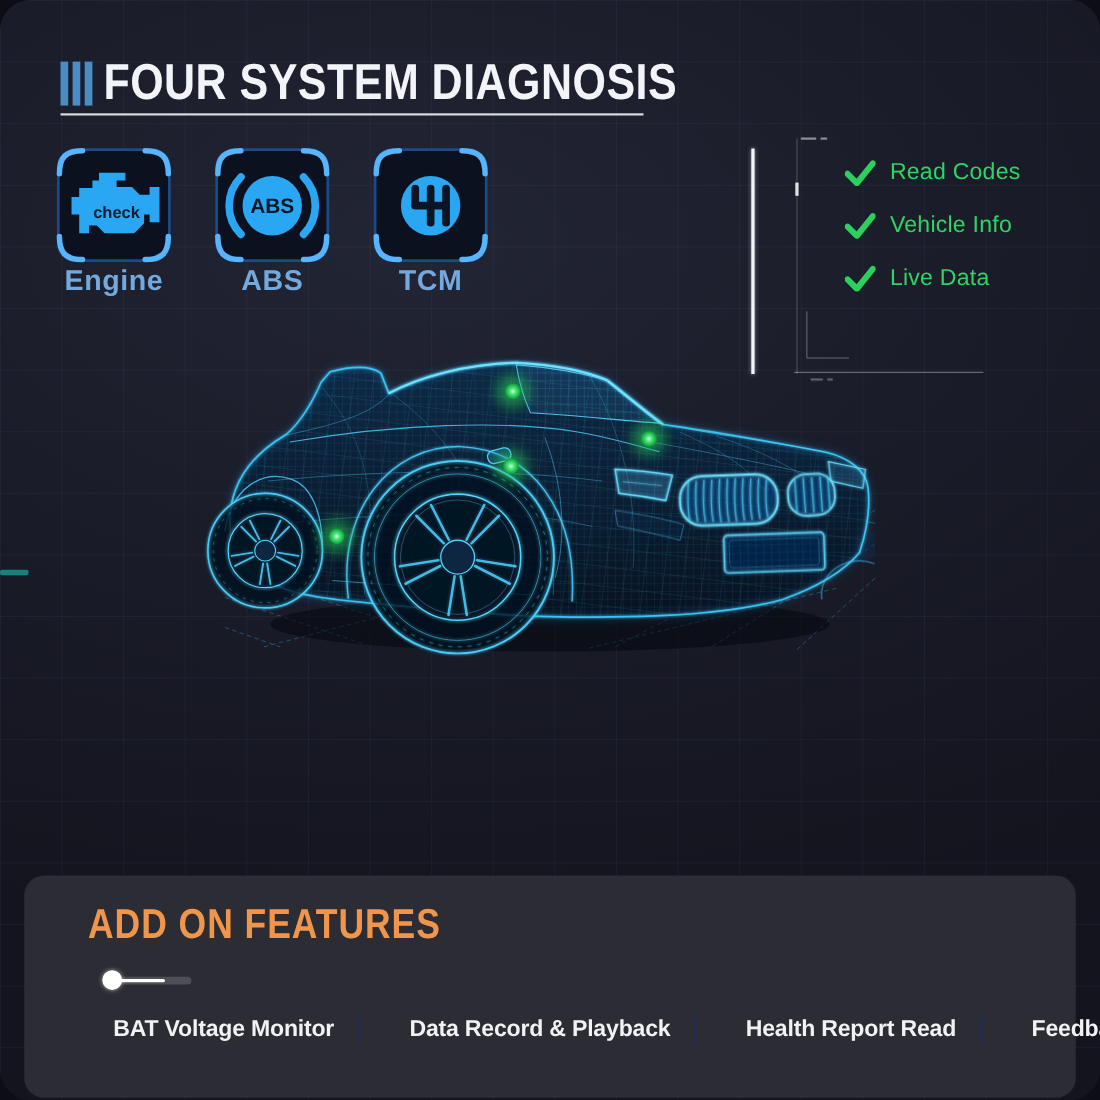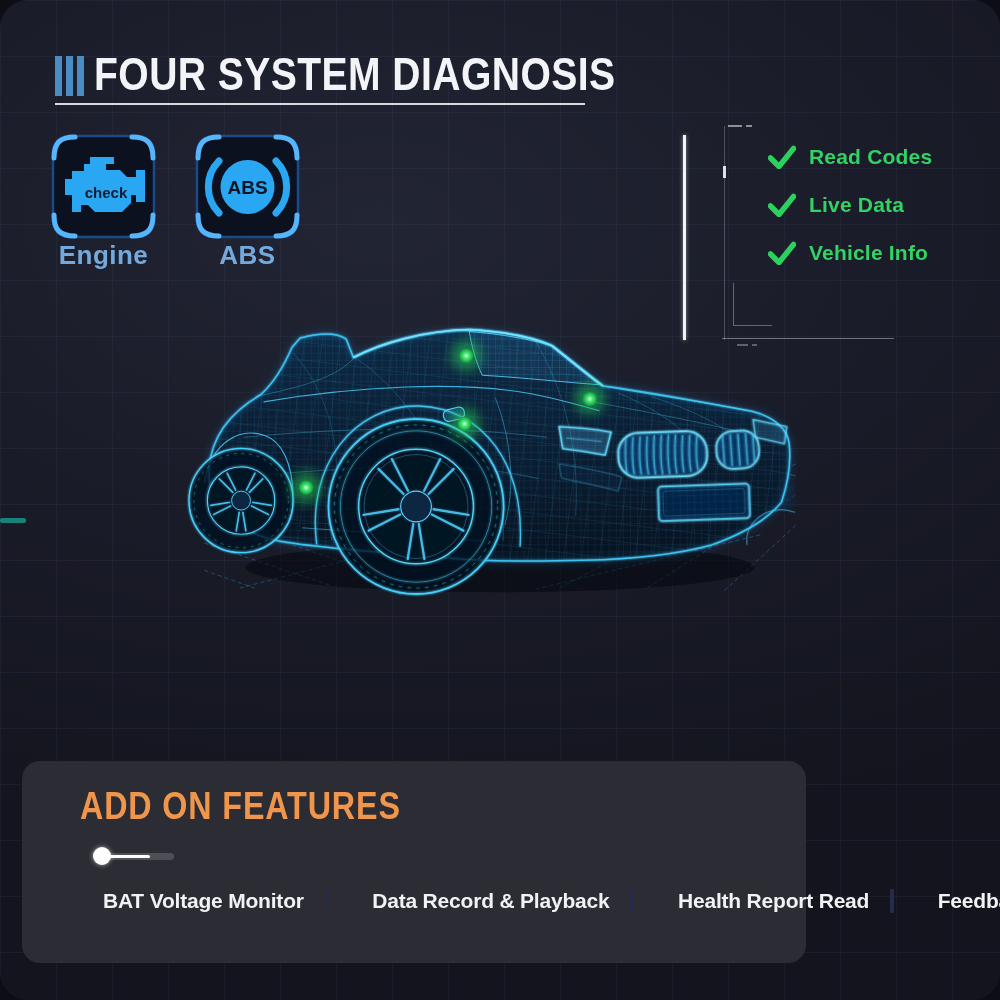--- a/index.html
+++ b/index.html
@@ -17,37 +17,37 @@
   .title{font-size:46px;font-weight:900;color:#f3f4f7;letter-spacing:0.5px;
     transform:scaleX(.85);transform-origin:left top;white-space:nowrap;line-height:1.05;}
   .hdr-underline{position:absolute;left:55px;top:103px;width:530px;height:2px;background:#e9eaef;opacity:.92;z-index:2;}
   
   .systems{position:absolute;left:50px;top:133px;display:flex;gap:37px;z-index:2;}
   .sys-card{width:107px;display:flex;flex-direction:column;align-items:center;}
   .sys-label{font-size:26px;font-weight:bold;color:#74a9de;letter-spacing:.5px;}
   
   .funcs{position:absolute;left:768px;top:143px;z-index:2;list-style:none;margin:0;padding:0;}
   .funcs li{display:flex;align-items:center;gap:13px;height:28px;margin-bottom:20px;}
-  .func-label{font-size:21px;font-weight:bold;color:#32d264;letter-spacing:.2px;white-space:nowrap;}
+  .func-label{font-size:21px;font-weight:normal;color:#32d264;letter-spacing:.2px;white-space:nowrap;}
   
   .hud{position:absolute;z-index:3;}
   .hud-divider{left:683px;top:135px;width:2.5px;height:205px;background:#f2f4f8;box-shadow:0 0 4px rgba(255,255,255,.5);}
   .hud-thinline{left:724px;top:126px;width:1px;height:214px;background:rgba(255,255,255,.22);}
   .hud-seg{left:723px;top:166px;width:2.5px;height:12px;background:rgba(255,255,255,.85);}
   .hud-dash-a{left:728px;top:125px;width:14px;height:2px;background:rgba(255,255,255,.5);}
   .hud-dash-b{left:746px;top:125px;width:6px;height:2px;background:rgba(255,255,255,.5);}
   .hud-bracket{left:733px;top:283px;width:38px;height:42px;border-left:1px solid rgba(255,255,255,.32);border-bottom:1px solid rgba(255,255,255,.32);}
   .hud-baseline{left:722px;top:338px;width:172px;height:1px;background:rgba(255,255,255,.38);}
   .hud-tick-a{left:737px;top:344px;width:11px;height:2px;background:rgba(255,255,255,.3);}
   .hud-tick-b{left:752px;top:344px;width:5px;height:2px;background:rgba(255,255,255,.3);}
   .edge-teal{left:0;top:518px;width:26px;height:5px;background:#17d9c2;opacity:.55;border-radius:2px;}
   
   .car{position:absolute;left:0;top:325px;z-index:1;}
   
-  .panel{position:absolute;left:22px;top:761px;width:784px;height:202px;background:#2b2c34;border-radius:18px;z-index:4;}
+  .panel{position:absolute;left:22px;top:796px;width:956px;height:202px;background:#2b2c34;border-radius:18px;z-index:4;}
   .addon-title{position:absolute;left:58px;top:24px;font-size:38px;font-weight:900;color:#f0964c;letter-spacing:1px;
     transform:scaleX(.85);transform-origin:left top;white-space:nowrap;}
   .slider{position:absolute;left:71px;top:86px;width:90px;height:18px;}
   .slider-track{position:absolute;left:9px;top:6px;width:72px;height:7px;border-radius:4px;background:#4e4e57;}
   .slider-fill{position:absolute;left:9px;top:8px;width:48px;height:3px;border-radius:2px;background:#fdfdfd;}
   .slider-knob{position:absolute;left:0;top:0;width:18px;height:18px;border-radius:50%;background:#ffffff;box-shadow:0 0 5px rgba(255,255,255,.6);}
   .features{position:absolute;left:58px;top:128px;display:flex;align-items:center;}
   .feature{font-size:21px;font-weight:bold;color:#f1f2f4;letter-spacing:-.2px;white-space:nowrap;margin-left:23px;}
   .feat-sep{width:3.5px;height:24px;background:#252b4a;margin:0 21px;border-radius:1px;}
 </style>
@@ -96,20 +96,39 @@
         </g>
         <circle cx="53.5" cy="54" r="27" fill="#2aa7f2"></circle>
         <path d="M25,28 A37,37 0 0 0 25,80" stroke="#2aa7f2" stroke-width="7" fill="none" stroke-linecap="round"></path>
         <path d="M82,28 A37,37 0 0 1 82,80" stroke="#2aa7f2" stroke-width="7" fill="none" stroke-linecap="round"></path>
         <text x="53.5" y="61" text-anchor="middle" font-size="19" font-weight="900" fill="#0c1526" font-family="Liberation Sans, sans-serif">ABS</text>
       </svg>
       <div class="sys-label">ABS</div>
     </div>
 
 
+    <div class="sys-card">
+      <svg width="107" height="107" viewBox="0 0 107 107">
+        <rect x="3" y="3" width="101" height="101" rx="16" fill="#0c1120" stroke="#1c4a86" stroke-width="2.5"></rect>
+        <g stroke="#58b5fc" stroke-width="5" fill="none" stroke-linecap="round">
+          <path d="M4,25 C4,10 10,4 25,4"></path>
+            <path d="M82,4 C97,4 103,10 103,25"></path>
+          <path d="M103,82 C103,97 97,103 82,103"></path>
+            <path d="M25,103 C10,103 4,97 4,82"></path>
+        </g>
+        <circle cx="53.5" cy="54" r="27" fill="#2aa7f2"></circle>
+        <g fill="#0c1526">
+          <rect x="36" y="50.5" width="35" height="7" rx="3.5"></rect>
+          <rect x="36" y="35" width="7" height="22" rx="3.5"></rect>
+          <rect x="50" y="35" width="7" height="38" rx="3.5"></rect>
+          <rect x="64" y="35" width="7" height="38" rx="3.5"></rect>
+        </g>
+      </svg>
+      <div class="sys-label">TCM</div>
+    </div>
   </div>
 
   <div class="hud hud-divider"></div>
   <div class="hud hud-thinline"></div>
   <div class="hud hud-seg"></div>
   <div class="hud hud-dash-a"></div>
   <div class="hud hud-dash-b"></div>
   <div class="hud hud-bracket"></div>
   <div class="hud hud-baseline"></div>
   <div class="hud hud-tick-a"></div>
@@ -120,27 +139,27 @@
     <li>
       <svg width="28" height="24" viewBox="0 0 28 24">
           <path d="M2.5,13 L11,21.5 L25.5,3.5" stroke="#2bd05e" stroke-width="5.5" fill="none" stroke-linecap="round" stroke-linejoin="round"></path>
         </svg>
       <span class="func-label">Read Codes</span>
     </li>
     <li>
       <svg width="28" height="24" viewBox="0 0 28 24">
           <path d="M2.5,13 L11,21.5 L25.5,3.5" stroke="#2bd05e" stroke-width="5.5" fill="none" stroke-linecap="round" stroke-linejoin="round"></path>
         </svg>
-      <span class="func-label">Live Data</span>
+      <span class="func-label">Vehicle Info</span>
     </li>
     <li>
       <svg width="28" height="24" viewBox="0 0 28 24">
           <path d="M2.5,13 L11,21.5 L25.5,3.5" stroke="#2bd05e" stroke-width="5.5" fill="none" stroke-linecap="round" stroke-linejoin="round"></path>
         </svg>
-      <span class="func-label">Vehicle Info</span>
+      <span class="func-label">Live Data</span>
     </li>
   </ul>
 
   <svg class="car" width="1000" height="470" viewBox="0 325 1000 795">
     <defs>
       <filter id="g1" x="-40%" y="-40%" width="180%" height="180%">
           <feGaussianBlur stdDeviation="2.2" result="b"></feGaussianBlur>
           <feMerge>
             <feMergeNode in="b"></feMergeNode>
             <feMergeNode in="SourceGraphic"></feMergeNode>

